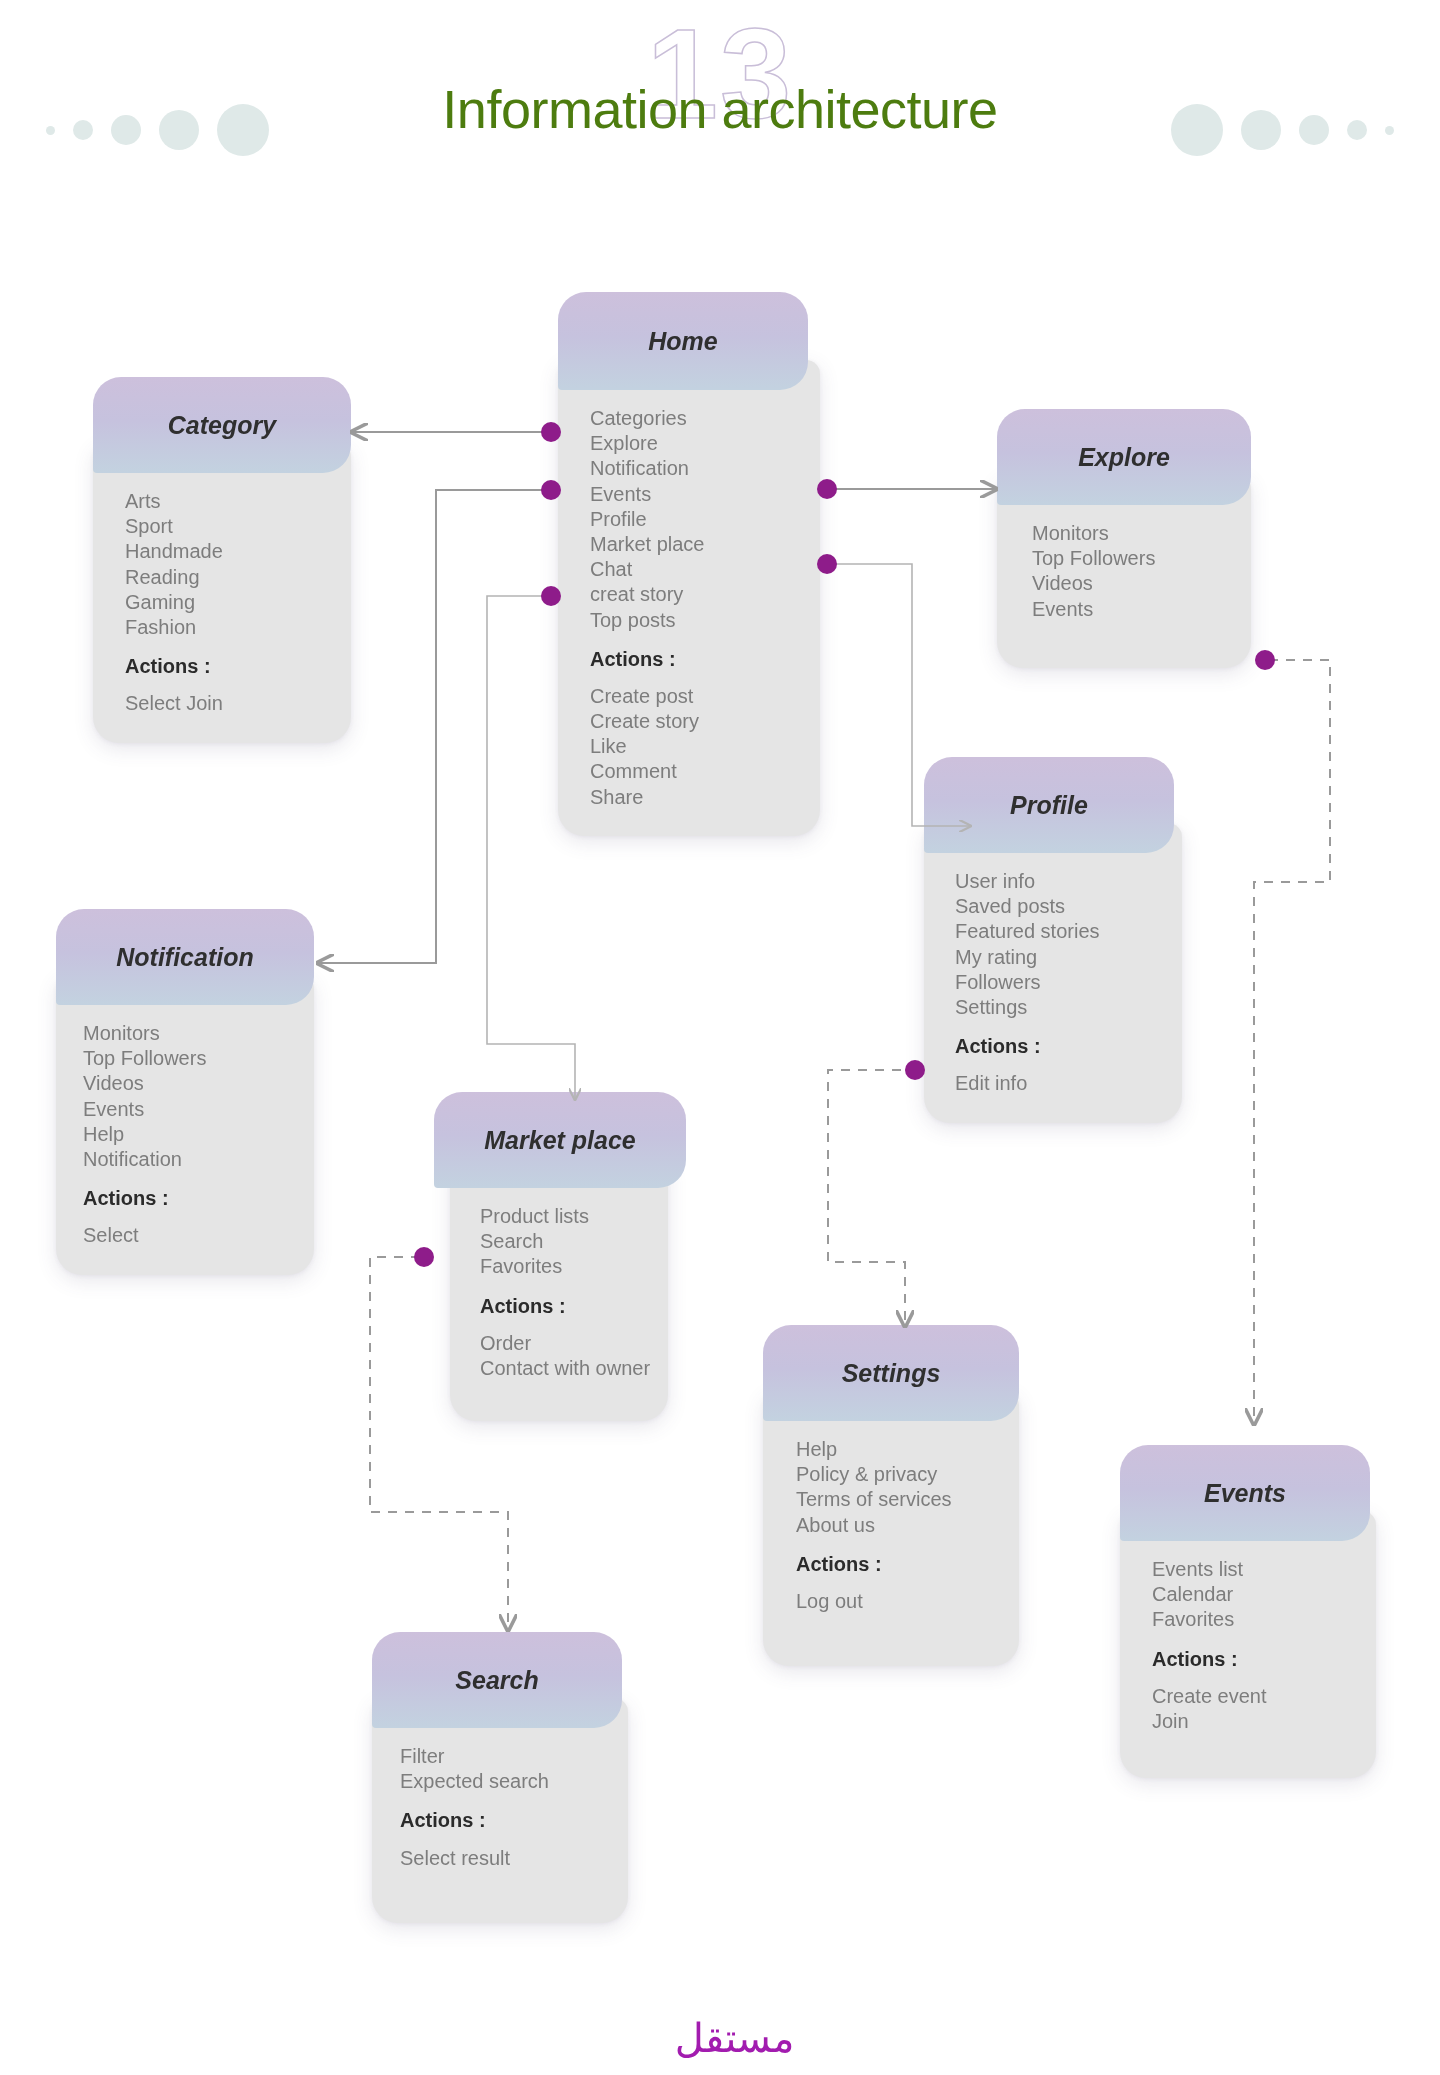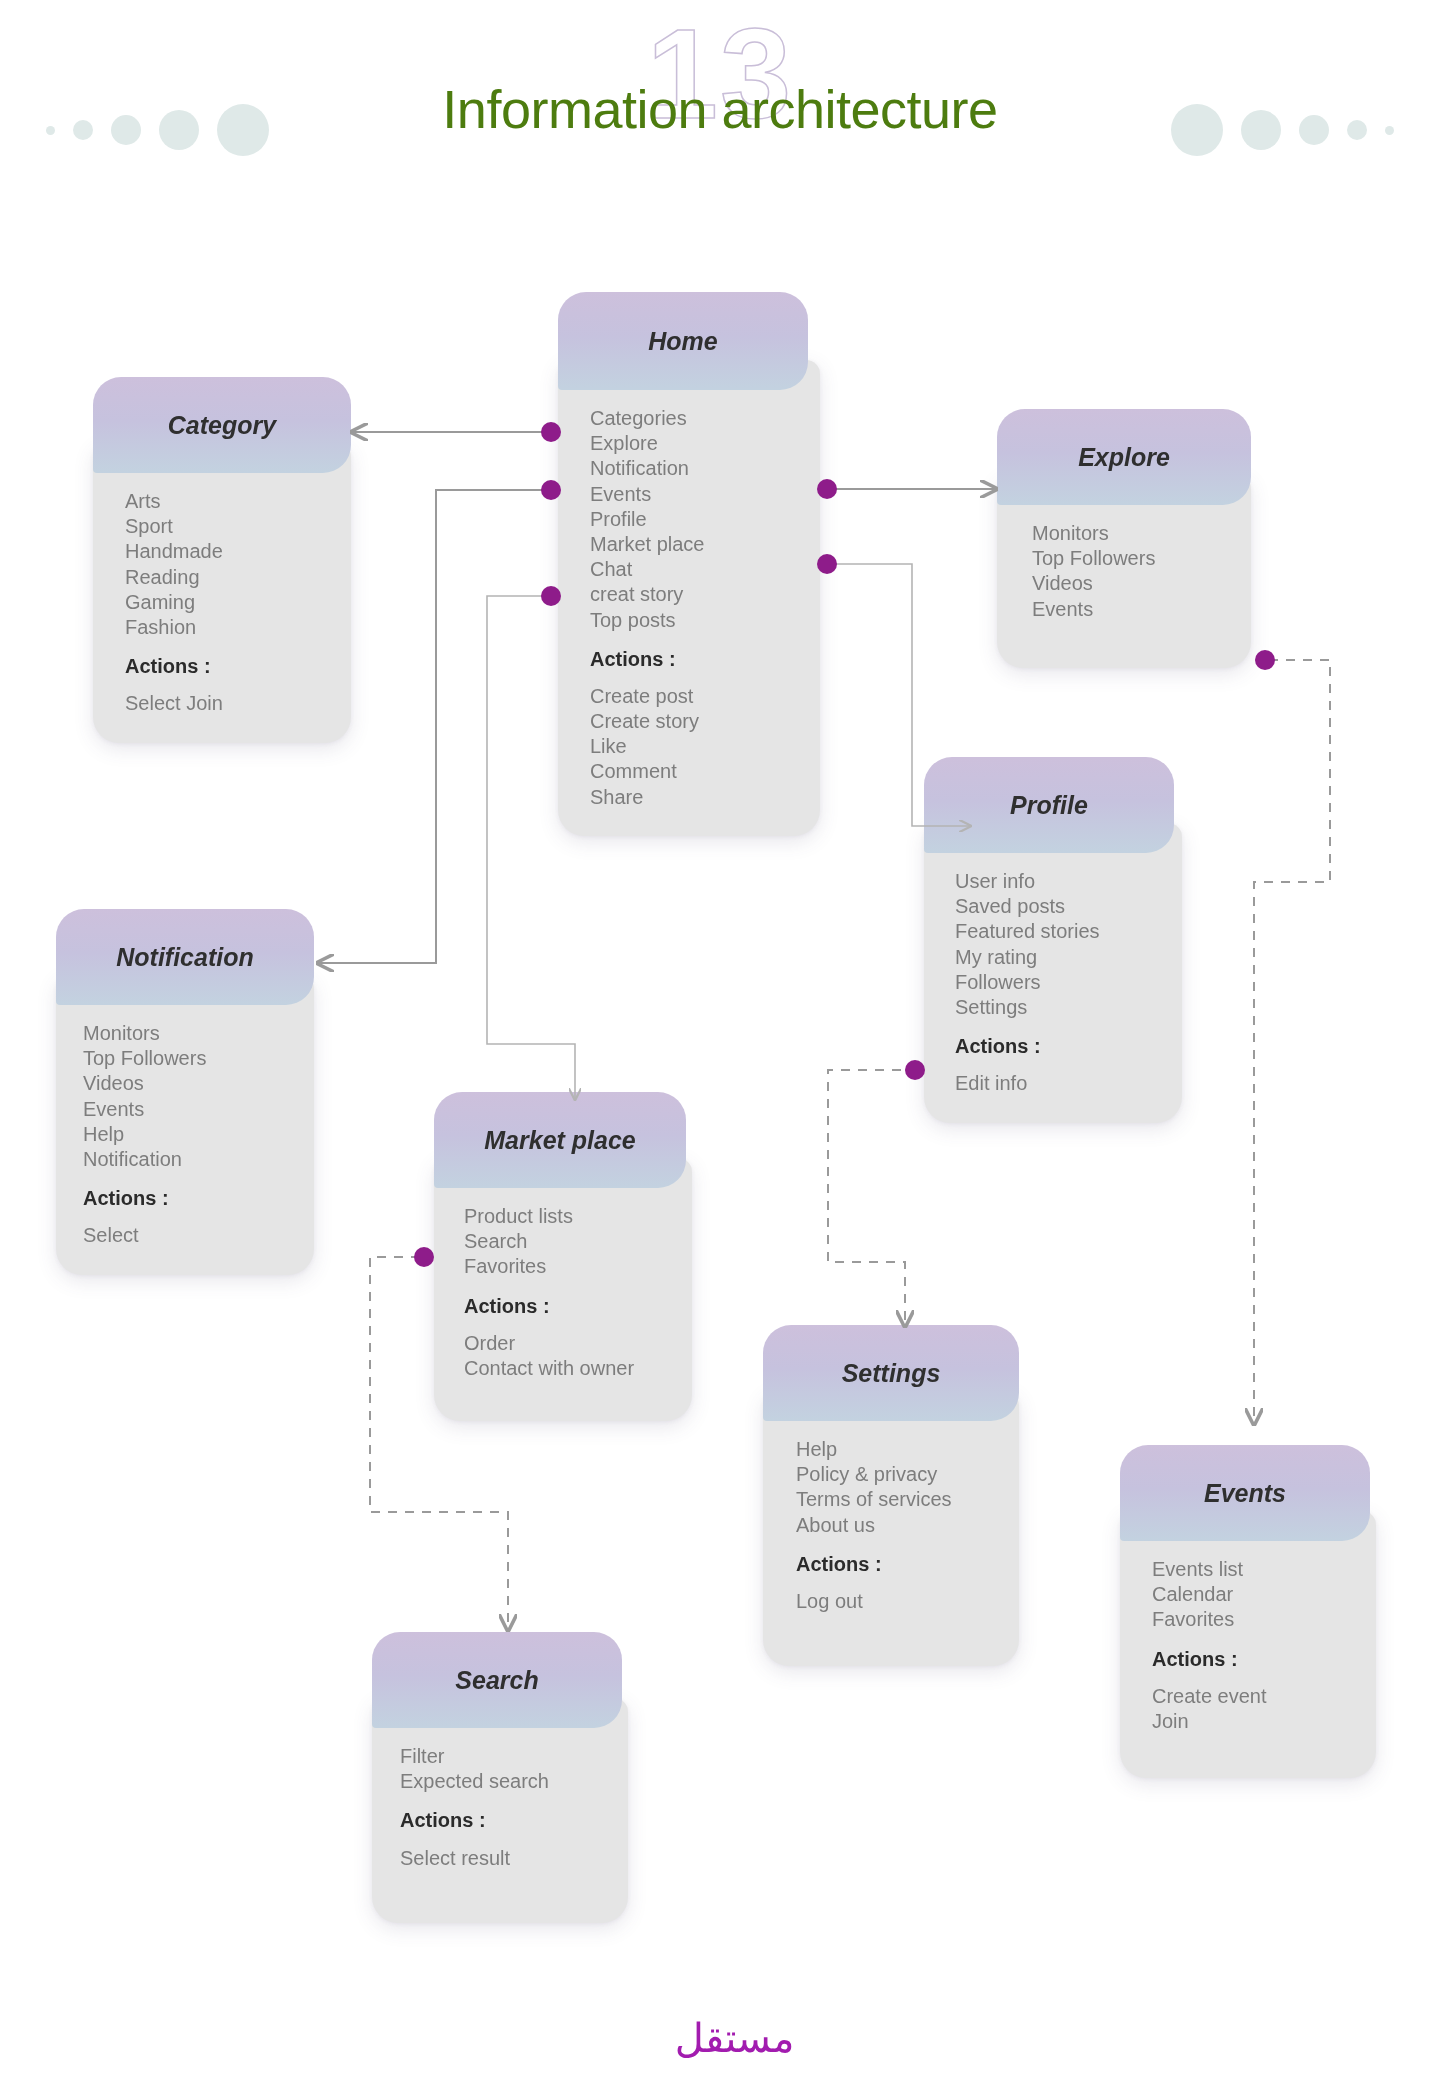--- a/index.html
+++ b/index.html
@@ -216,21 +216,21 @@
         <li>Help</li>
         <li>Notification</li>
         <li class="actions">Actions :</li>
         <li>Select</li>
       </ul>
     </div>
   </div>
 
   <div class="card" style="left:434px; top:1092px; width:258px;">
     <div class="card-head" style="width:252px; height:96px;">Market place</div>
-    <div class="card-body" style="top:66px; width:258px; padding-top:46px; padding-bottom:40px;">
+    <div class="card-body" style="top:66px; width:218px; padding-top:46px; padding-bottom:40px;margin-left:16px;">
       <ul style="padding-left:30px;">
         <li>Product lists</li>
         <li>Search</li>
         <li>Favorites</li>
         <li class="actions">Actions :</li>
         <li>Order</li>
         <li>Contact with owner</li>
       </ul>
     </div>
   </div>

